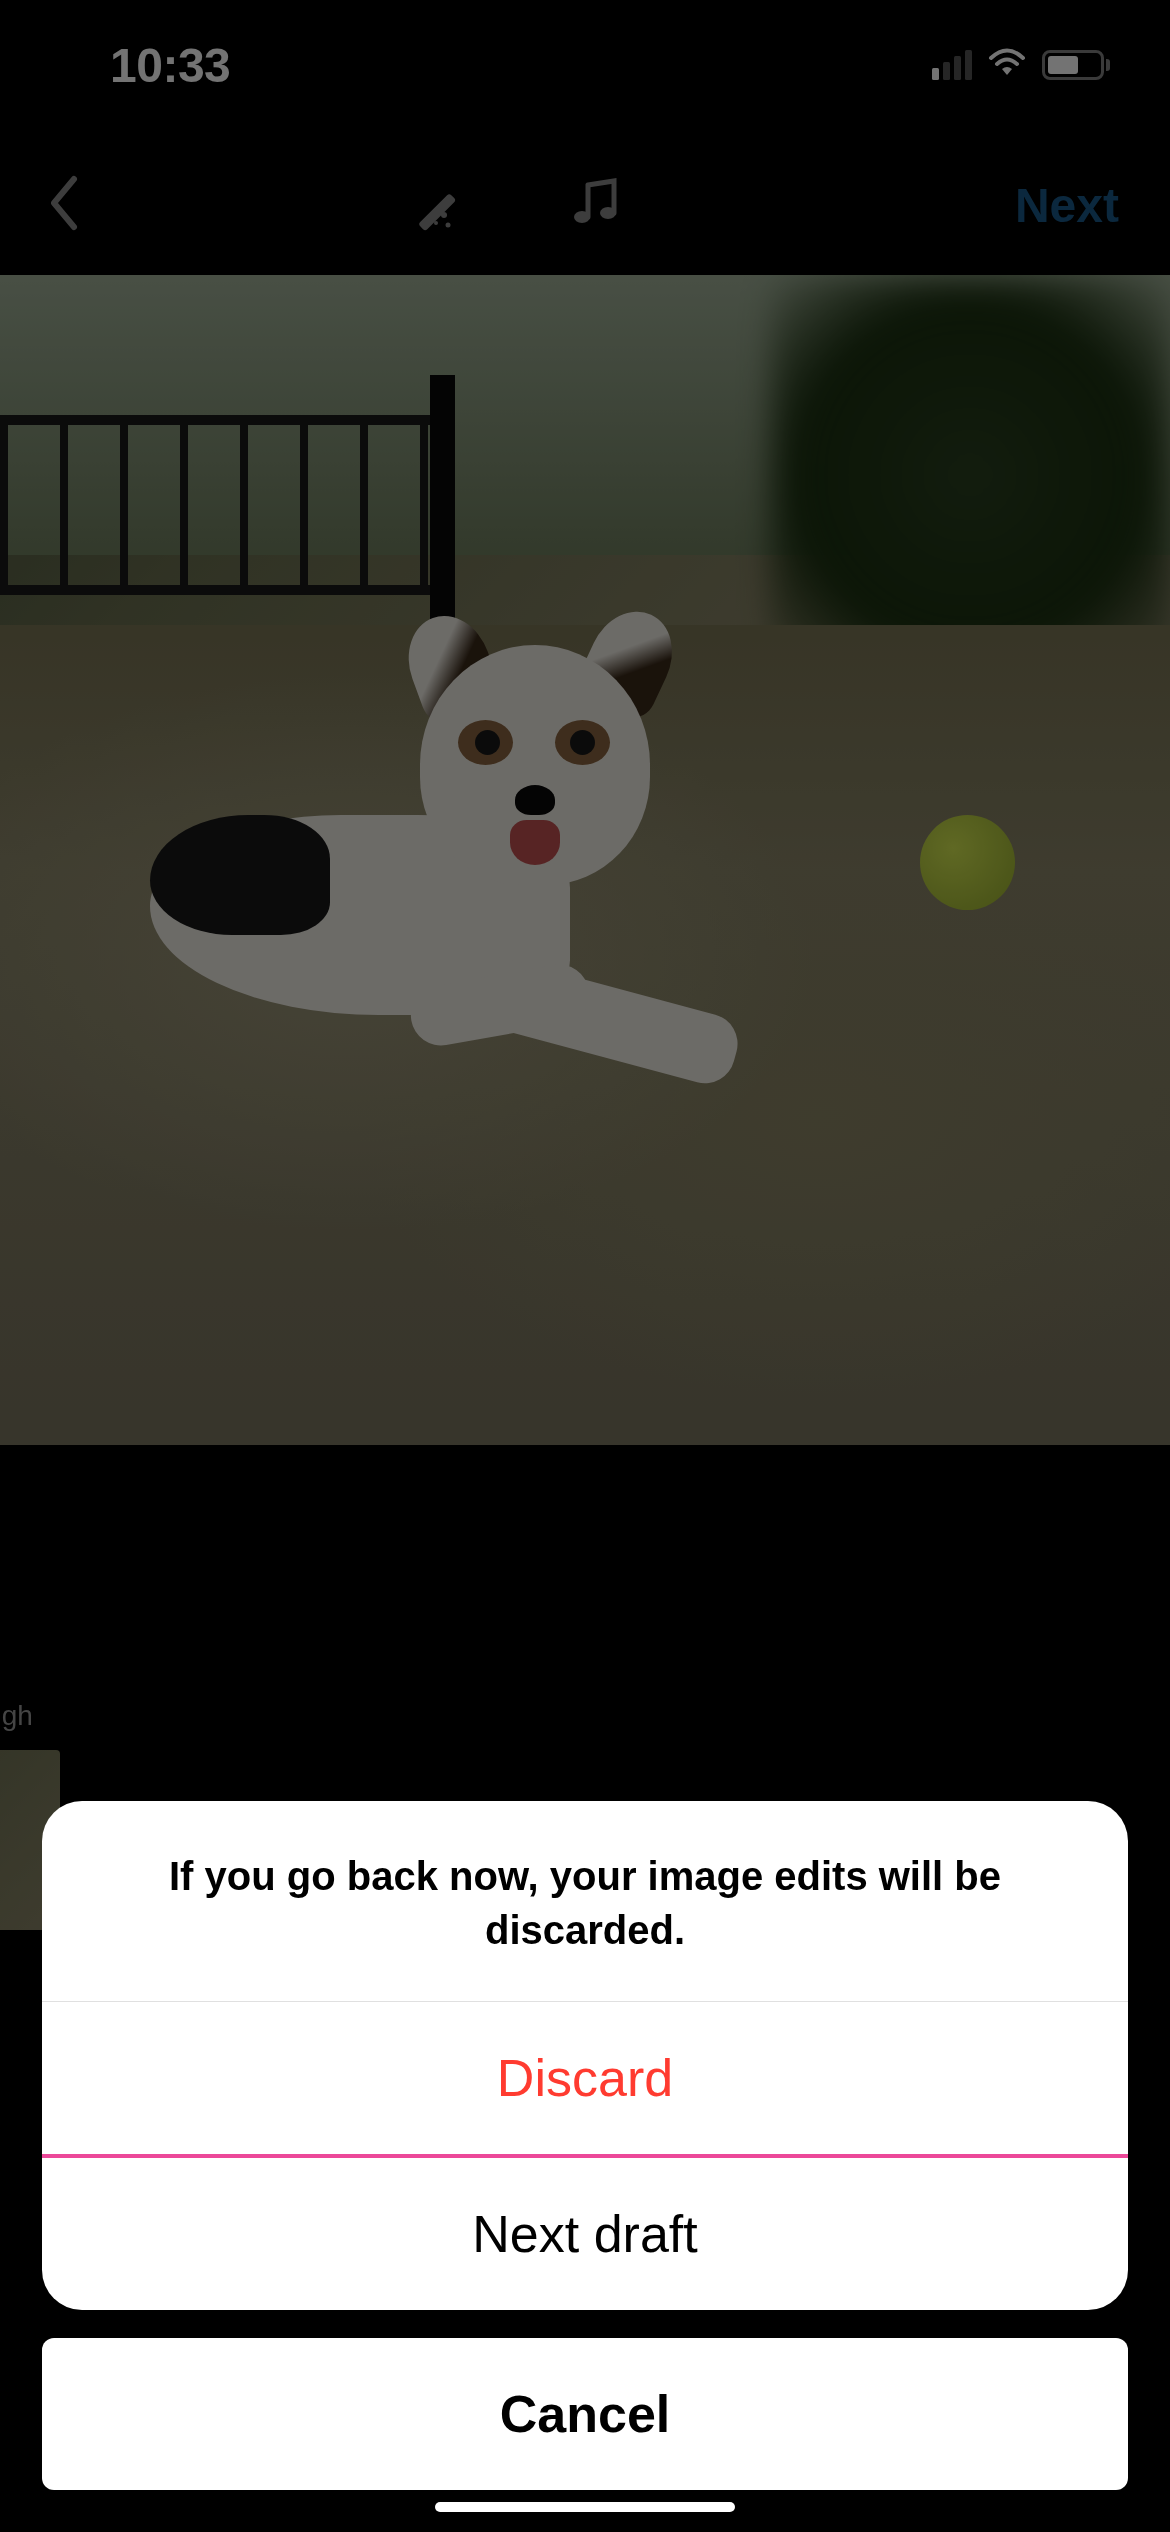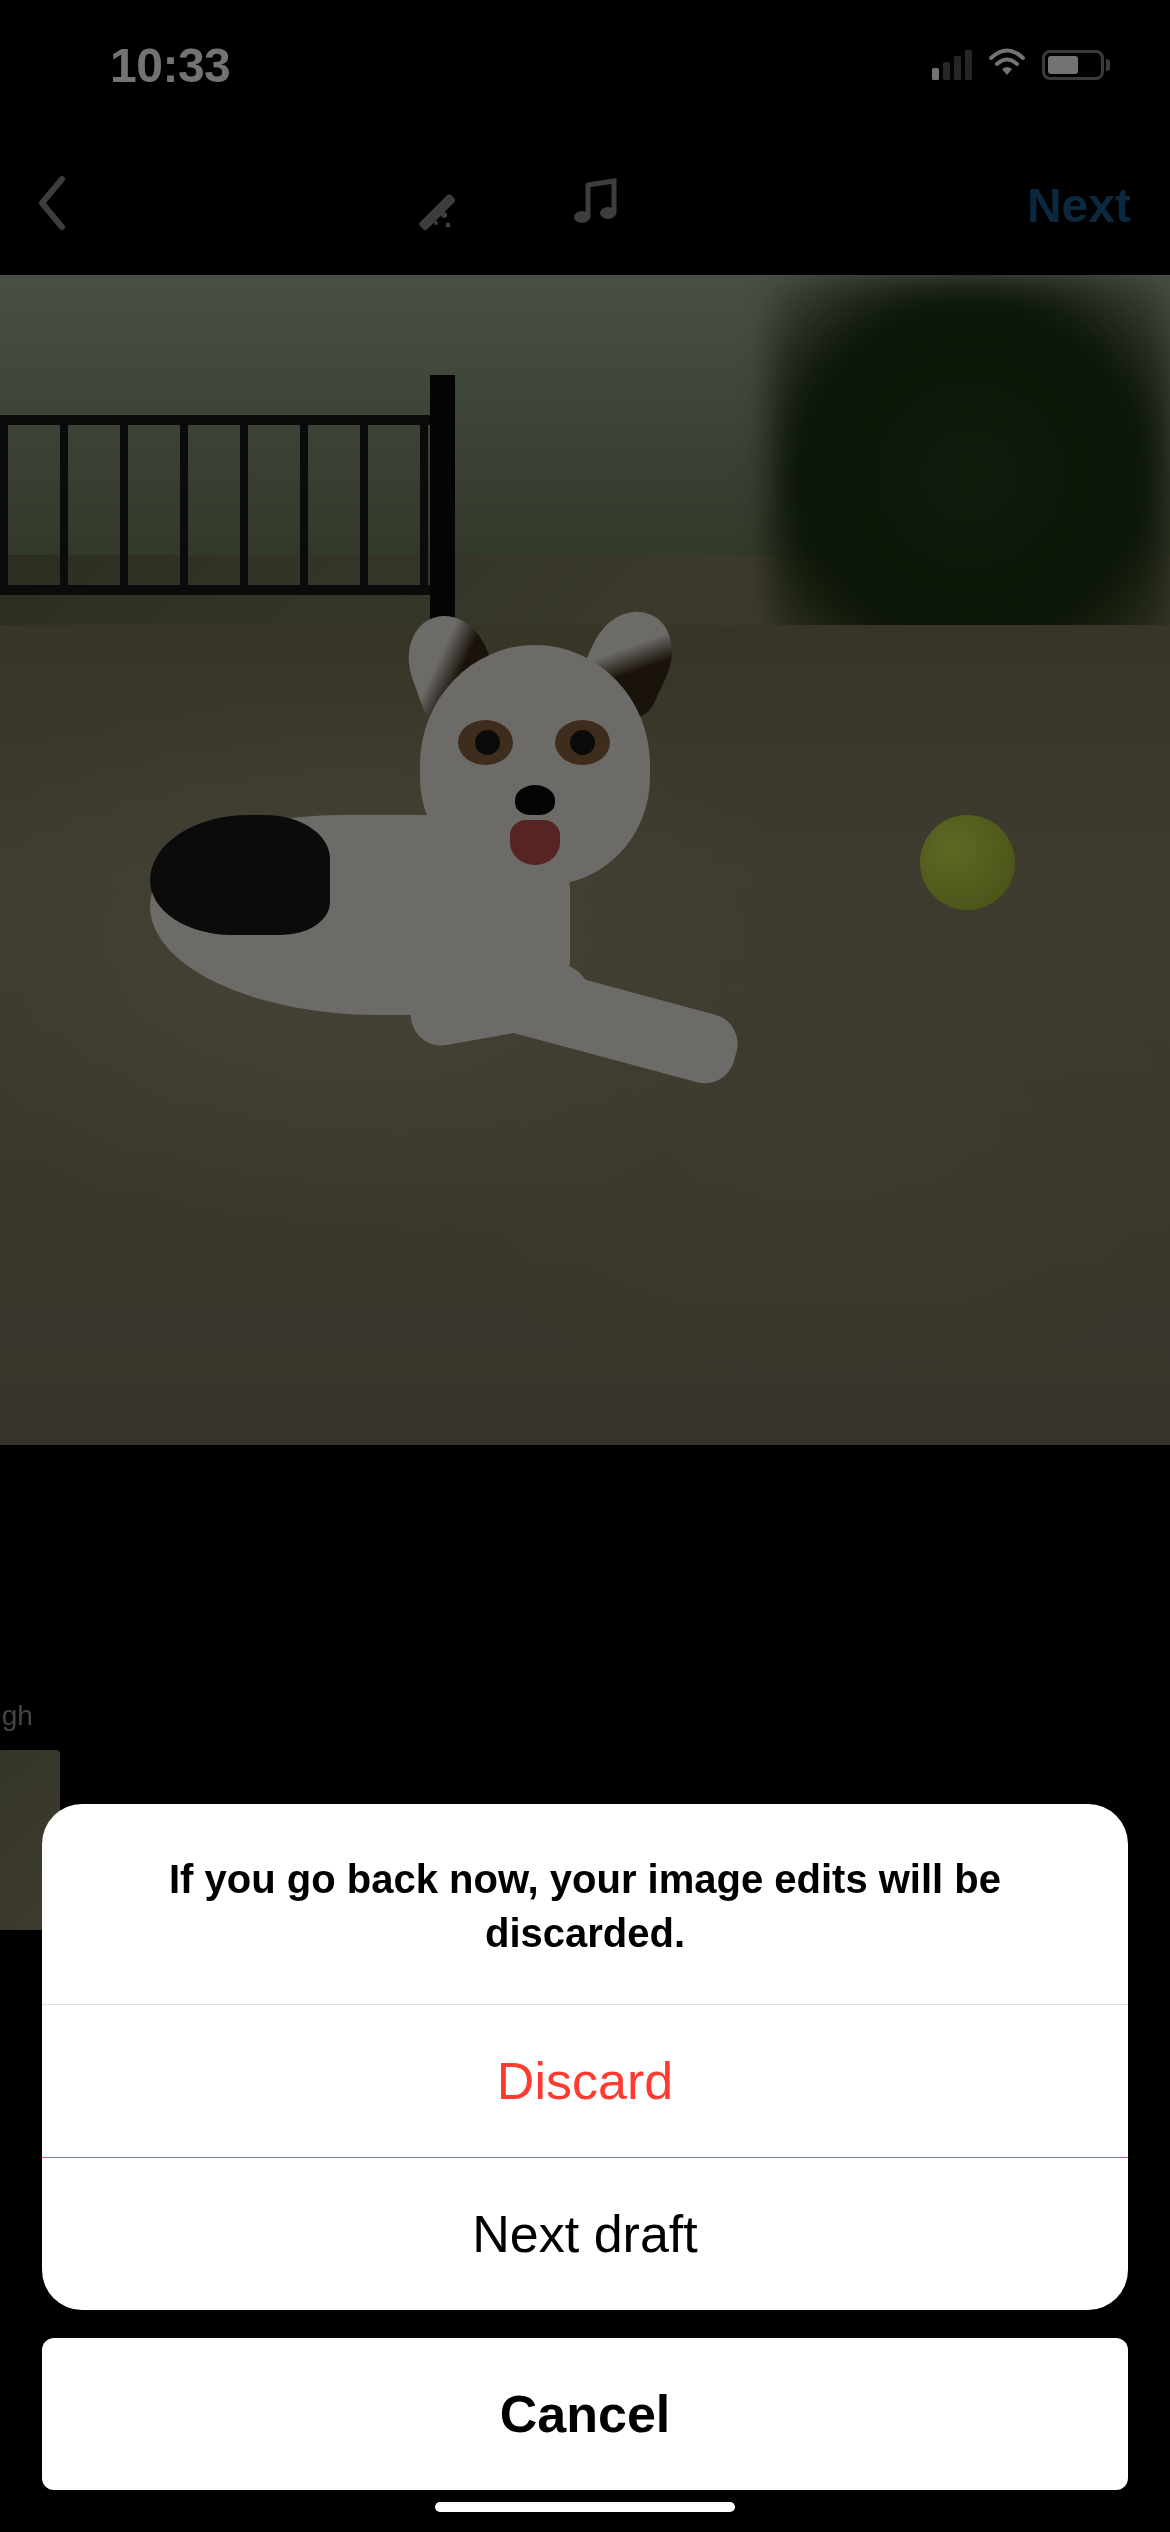--- a/index.html
+++ b/index.html
@@ -98,21 +98,21 @@
     
     
     .nav-bar {
       position: absolute;
       top: 155px;
       left: 0;
       right: 0;
       height: 100px;
       display: flex;
       align-items: center;
-      padding: 0 24px;
+      padding: 0 36px;
       z-index: 5;
     }
     
     .nav-back {
       color: #888;
       padding: 10px;
     }
     
     .nav-back svg {
       width: 36px;
@@ -387,21 +387,21 @@
     
     .sheet-button {
       display: block;
       width: 100%;
       padding: 46px 20px;
       text-align: center;
       font-size: 52px;
       font-weight: 400;
       background: transparent;
       border: none;
-      border-bottom: 1px solid #ec4899;
+      border-bottom: 4px solid #ec4899;
       cursor: pointer;
       font-family: inherit;
     }
     
     .sheet-button:last-child {
       border-bottom: none;
     }
     
     .sheet-button.destructive {
       color: #ff3b30;

